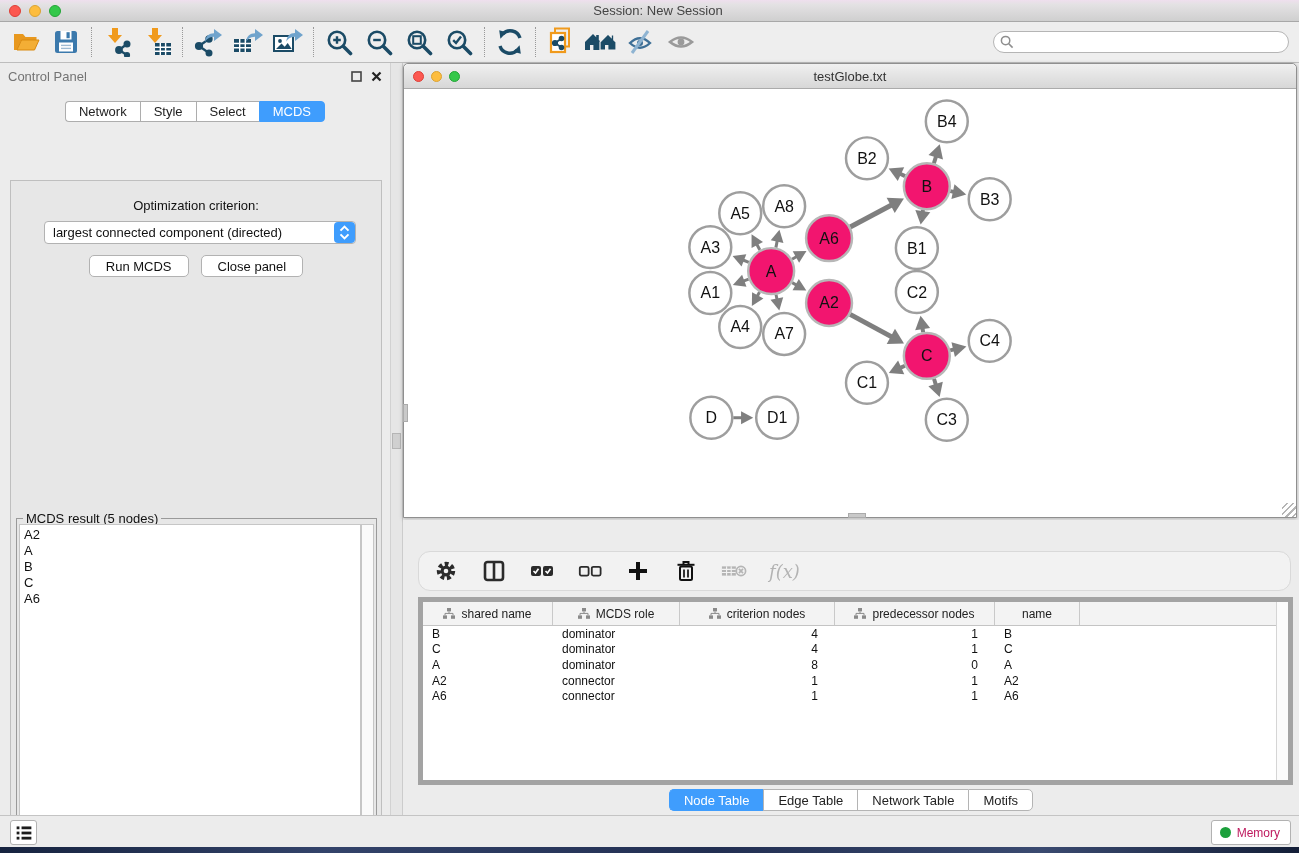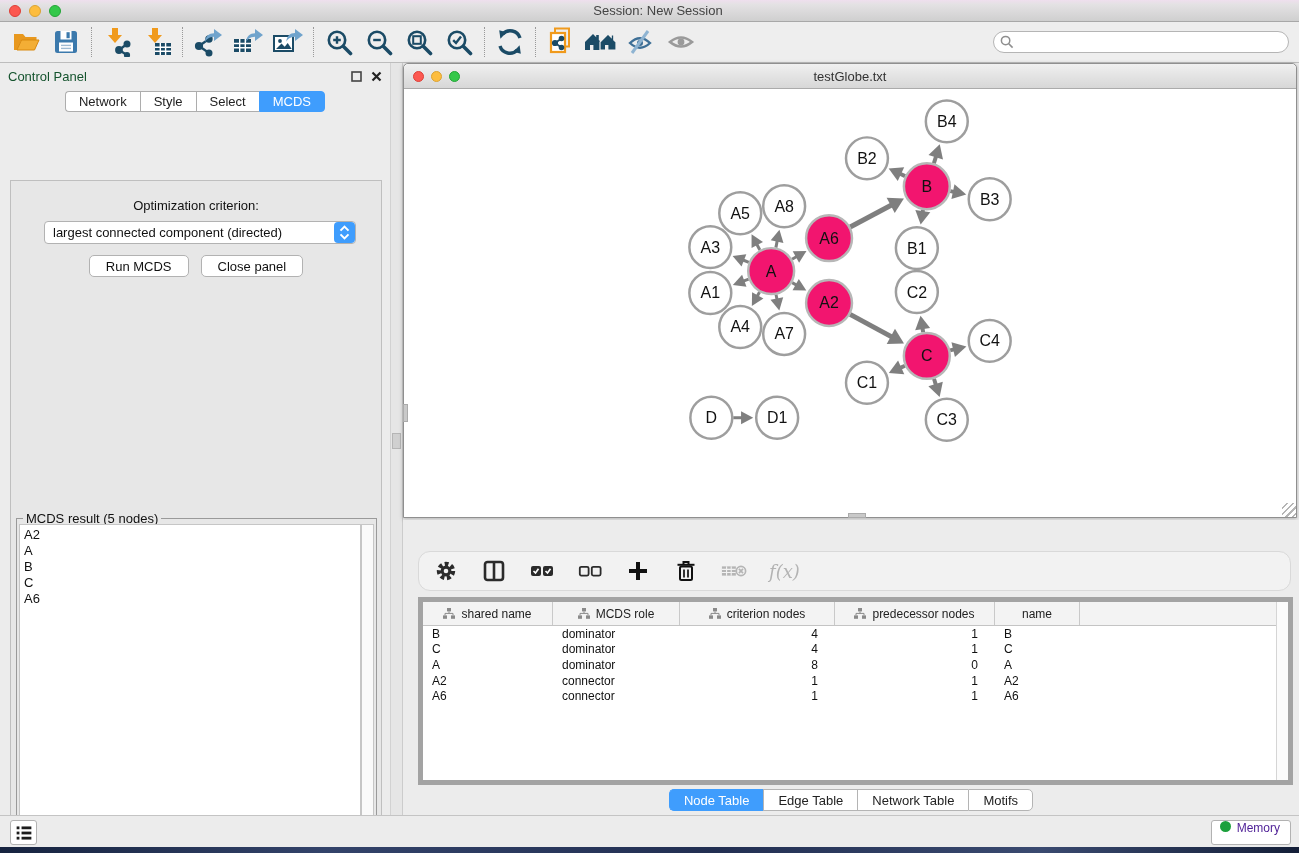--- a/index.html
+++ b/index.html
@@ -28,23 +28,23 @@
     padding-left:26px; font-family:"Liberation Sans",sans-serif; font-size:12px; outline:none; }
 
   
   .control-panel { position:absolute; left:0; top:63px; width:390px; height:752px; background:#ececec; }
   .divider { position:absolute; left:390px; top:63px; width:13px; height:752px; background:#e6e6e6;
     border-left:1px solid #d2d2d2; border-right:1px solid #cccccc; }
   .divider .grip { position:absolute; left:1px; top:370px; width:9px; height:16px; background:#d0d0d0; border:1px solid #b5b5b5; }
 
   
   .cp-header { height:26px; display:flex; align-items:center; padding:0 8px; }
-  .cp-title { font-size:13px; color:#14532d; }
+  .cp-title { font-size:13px; color:#737373; }
   .panel-winbtns { margin-left:auto; display:flex; gap:9px; align-items:center; }
-  .cp-tabs { display:flex; justify-content:center; margin-top:2px; position:relative; z-index:2; }
+  .cp-tabs { display:flex; justify-content:center; margin-top:12px; position:relative; z-index:2; }
   .cp-tab { height:21px; padding:0 13px; background:#fff; border:1px solid #adadad; border-right:none;
     display:flex; align-items:center; font-size:13px; color:#222; }
   .cp-tab:first-child { border-radius:4px 0 0 4px; }
   .cp-tab:last-child { border-right:1px solid #adadad; border-radius:0 4px 4px 0; }
   .cp-tab.active { background:#3f9dfd; border-color:#3f9dfd; color:#fff; }
   .cp-content { position:absolute; left:10px; top:117px; width:372px; height:683px;
     border:1px solid #bfbfbf; background:#e7e7e7; }
   .opt-label { text-align:center; margin-top:17px; font-size:13px; color:#111; }
   .criterion { position:absolute; left:33px; top:40px; width:312px; height:23px; background:#fff;
     border:1px solid #b2b2b2; border-radius:4px; display:flex; align-items:center; }
@@ -99,21 +99,21 @@
   .tp-tab:first-child { border-radius:5px 0 0 5px; }
   .tp-tab:last-child { border-right:1px solid #b4b4b4; border-radius:0 5px 5px 0; }
   .tp-tab.active { background:#3f9dfd; border-color:#3f9dfd; color:#fff; }
 
   
   .statusbar { position:absolute; left:0; top:815px; width:1299px; height:32px; background:#ececec;
     border-top:1px solid #c4c4c4; }
   .list-btn { position:absolute; left:10px; top:4px; width:27px; height:25px; background:#fff;
     border:1px solid #b2b2b2; border-radius:3px; display:flex; align-items:center; justify-content:center; }
   .memory-btn { position:absolute; right:8px; top:4px; height:25px; padding:0 10px 0 8px; background:#fff;
-    border:1px solid #b2b2b2; border-radius:3px; display:flex; gap:6px; font-size:12px; color:#4c1d95; }
+    border:1px solid #b2b2b2; border-radius:3px; display:flex; align-items:center; gap:6px; font-size:12px; color:#be185d; }
   .mem-dot { width:11px; height:11px; border-radius:50%; background:#1ca03c; }
   .desktop-strip { position:absolute; left:0; top:847px; width:1299px; height:6px;
     background:linear-gradient(90deg,#16233f,#33436a 25%,#222f52 55%,#3a4a70 80%,#141f38); }
 </style>
 </head>
 <body>
 
 <div class="titlebar">
   <div class="traffic">
     <div class="tl red"></div>

